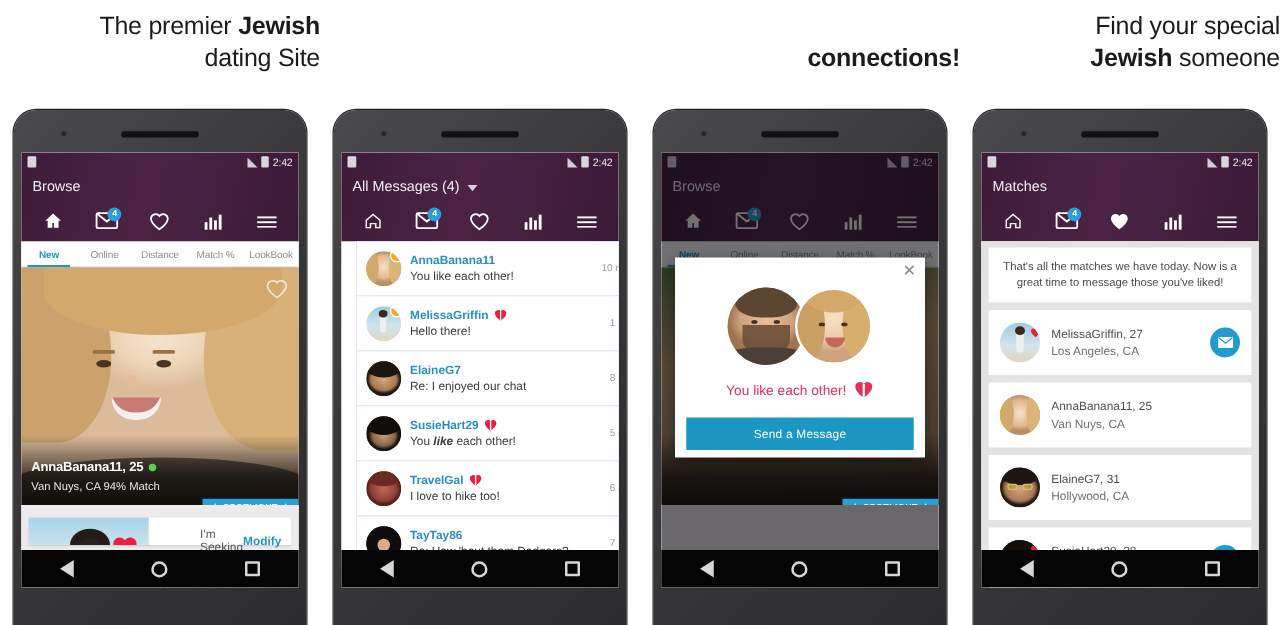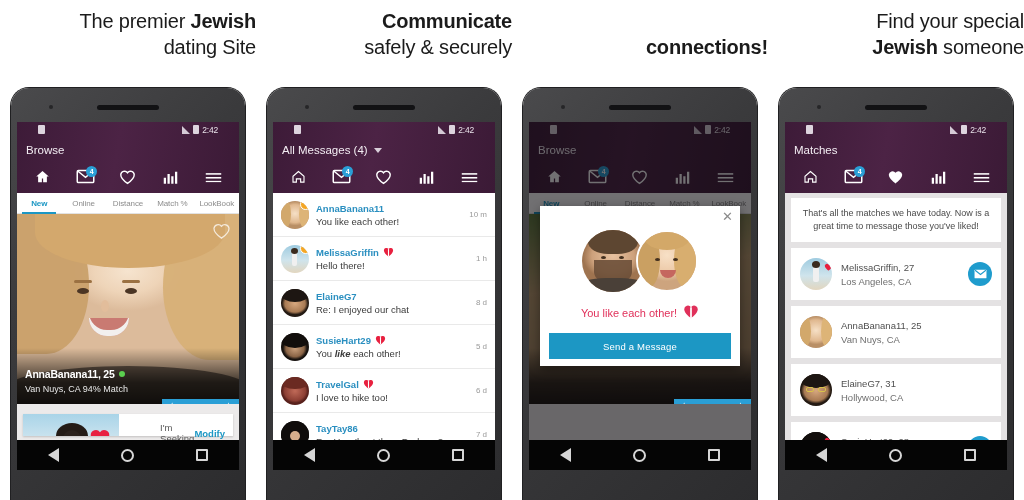--- a/index.html
+++ b/index.html
@@ -57,21 +57,21 @@
   .nb-home { width: 13px; height: 13px; border: 2px solid #e8e8e8; border-radius: 50%; }
   .nb-recent { width: 12px; height: 12px; border: 2px solid #e8e8e8; border-radius: 1px; }
 
   
   .appbar {
     background: linear-gradient(100deg,#3d1b38 0%, #4c2345 45%, #3b1a36 100%);
     color: #fff; position: relative;
   }
   .statusbar {
     height: 15px; display: flex; align-items: center;
-    padding: 0 21px; font-size: 8px; color: #e9e2ea; gap: 3px;
+    padding: 0 5px; font-size: 8px; color: #e9e2ea; gap: 3px;
   }
   .sb-left { width: 7px; height: 9px; background: #ddd4de; border-radius: 1px; }
   .sb-spacer { flex: 1; }
   .sb-signal {
     width: 0; height: 0; border-left: 8px solid #ddd4de;
     border-top: 8px solid transparent; opacity:.95;
   }
   .sb-batt { width: 6px; height: 9px; background: #ddd4de; border-radius: 1px; }
   .sb-time { font-size: 8.5px; letter-spacing: -.2px; }
 
@@ -159,21 +159,21 @@
   .dancer-head { position:absolute; left:40px; top:16px; width:18px; height:18px; border-radius:50%; background:#2b211c; }
   .dancer-hair { position:absolute; left:33px; top:9px; width:32px; height:26px; border-radius:50%; background:#241b16; }
   .seek-heart { position:absolute; right:8px; top:14px; width:22px; height:20px; }
   .seek-txt { flex:1; padding:8px 8px 0 9px; }
   .seek-head { display:flex; justify-content:space-between; align-items:center;margin-left:32px; }
   .seek-title { font-size:9.5px; color:#575757; }
   .seek-modify { font-size:9.5px; color:#1c97c4; font-weight:700; }
   .seek-body { margin-top:9px; font-size:9px; line-height:13px; color:#6a6a6a; }
 
   
-  .msglist { position:absolute; top:71px; left:0; width:222px; bottom:30px; background:#c4b5fd; overflow:hidden; }
+  .msglist { position:absolute; top:71px; left:12px; width:222px; bottom:30px; background:#c4b5fd; overflow:hidden; }
   .msgrow {
     display:flex; align-items:center; gap:7px; padding:7px 8px;
     background:#fff; border-bottom:1px solid #e9e9e9; height:44px;
   }
   .avatar {
     width:28px; height:28px; border-radius:50%; flex:0 0 28px; position:relative; overflow:hidden;
   }
   .av-dot {
     position:absolute; right:-2px; top:-2px; width:11px; height:11px; border-radius:50%;
     background:#f5a623; border:1.5px solid #fff;
@@ -371,24 +371,20 @@
         <div class="navbar">
           <span class="nb nb-back"></span>
           <span class="nb nb-home"></span>
           <span class="nb nb-recent"></span>
         </div>
       </div>
     </div>
   </div>
 
   <div class="panel">
-    <div class="headline">
-      <b>Communicate</b><br>
-      <span>safely &amp; securely</span>
-    </div>
 
     <div class="phone">
       <div class="bezel-top">
         <div class="cam"></div>
         <div class="speaker"></div>
       </div>
       <div class="screen">
 
         <div class="appbar">
           <div class="statusbar">

